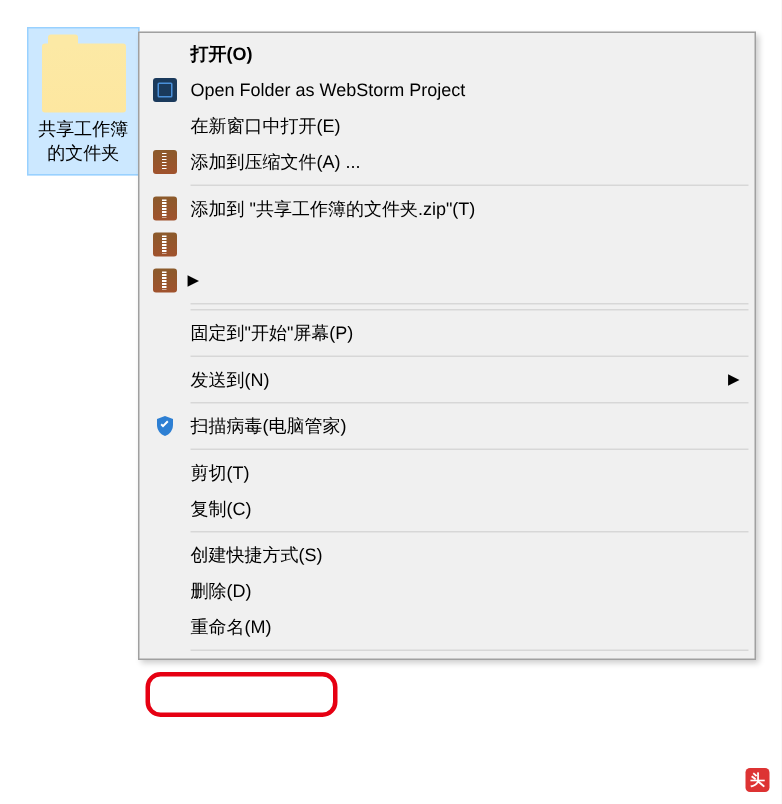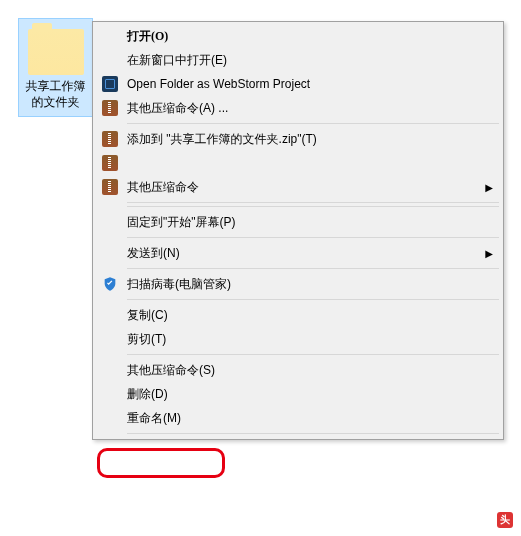--- a/index.html
+++ b/index.html
@@ -80,21 +80,21 @@
       flex: 1;
       padding-left: 6px;
       color: #000;
       white-space: nowrap;
     }
     .menu-item .arrow {
       color: #000;
       font-size: 10px;
       margin-left: 4px;
     }
-    .menu-item.bold .label { font-weight: bold; font-family: Liberation Serif, serif; }
+    .menu-item.bold .label { font-weight: bold; }
     .separator {
       height: 1px;
       background: #d7d7d7;
       margin: 3px 2px 3px 32px;
     }
     .highlight-ring {
       position: absolute;
       border: 3px solid #e60012;
       border-radius: 10px;
       left: 97px;
@@ -145,52 +145,51 @@
   </div>
 </div>
 
 <div class="context-menu">
   <div class="menu-inner" id="menu-inner">
       <div class="menu-item bold">
         <div class="icon-slot"></div>
         <div class="label">打开(O)</div>
       </div>
       <div class="menu-item">
+        <div class="icon-slot">
+          <div class="ico-box ico-ws"></div>
+        </div>
+        <div class="label">Open Folder as WebStorm Project</div>
+      </div>
+      <div class="menu-item">
         <div class="icon-slot"></div>
         <div class="label">在新窗口中打开(E)</div>
       </div>
       <div class="menu-item">
         <div class="icon-slot">
-          <div class="ico-box ico-ws"></div>
-        </div>
-        <div class="label">Open Folder as WebStorm Project</div>
-      </div>
-      <div class="menu-item">
-        <div class="icon-slot">
-          <div class="ico-box ico-zip"></div>
-        </div>
-        <div class="label">其他压缩命令(A) ...</div>
+          <div class="ico-box ico-zip"></div>
+        </div>
+        <div class="label">添加到压缩文件(A) ...</div>
       </div>
       <div class="separator"></div>
       <div class="menu-item">
         <div class="icon-slot">
           <div class="ico-box ico-zip"></div>
         </div>
         <div class="label">添加到 "共享工作簿的文件夹.zip"(T)</div>
       </div>
       <div class="menu-item">
         <div class="icon-slot">
           <div class="ico-box ico-zip"></div>
         </div>
       </div>
       <div class="menu-item">
         <div class="icon-slot">
           <div class="ico-box ico-zip"></div>
         </div>
-        <div class="label">其他压缩命令</div>
         <div class="arrow">▶</div>
       </div>
       <div class="separator"></div>
       <div class="separator"></div>
       <div class="menu-item">
         <div class="icon-slot"></div>
         <div class="label">固定到"开始"屏幕(P)</div>
       </div>
       <div class="separator"></div>
       <div class="menu-item">
@@ -204,30 +203,30 @@
           <svg class="ico-shield" viewBox="0 0 24 24">
             <path fill="#2d7fd3" d="M12 2l8 3v6c0 5-3.5 9.7-8 11-4.5-1.3-8-6-8-11V5l8-3z"></path>
             <path fill="#fff" d="M10 13.5l-2.5-2.5 1.4-1.4L10 10.7l4.1-4.1 1.4 1.4z"></path>
           </svg>
         </div>
         <div class="label">扫描病毒(电脑管家)</div>
       </div>
       <div class="separator"></div>
       <div class="menu-item">
         <div class="icon-slot"></div>
+        <div class="label">剪切(T)</div>
+      </div>
+      <div class="menu-item">
+        <div class="icon-slot"></div>
         <div class="label">复制(C)</div>
       </div>
-      <div class="menu-item">
-        <div class="icon-slot"></div>
-        <div class="label">剪切(T)</div>
-      </div>
-      <div class="separator"></div>
-      <div class="menu-item">
-        <div class="icon-slot"></div>
-        <div class="label">其他压缩命令(S)</div>
+      <div class="separator"></div>
+      <div class="menu-item">
+        <div class="icon-slot"></div>
+        <div class="label">创建快捷方式(S)</div>
       </div>
       <div class="menu-item">
         <div class="icon-slot"></div>
         <div class="label">删除(D)</div>
       </div>
       <div class="menu-item">
         <div class="icon-slot"></div>
         <div class="label">重命名(M)</div>
       </div>
       <div class="separator"></div>

